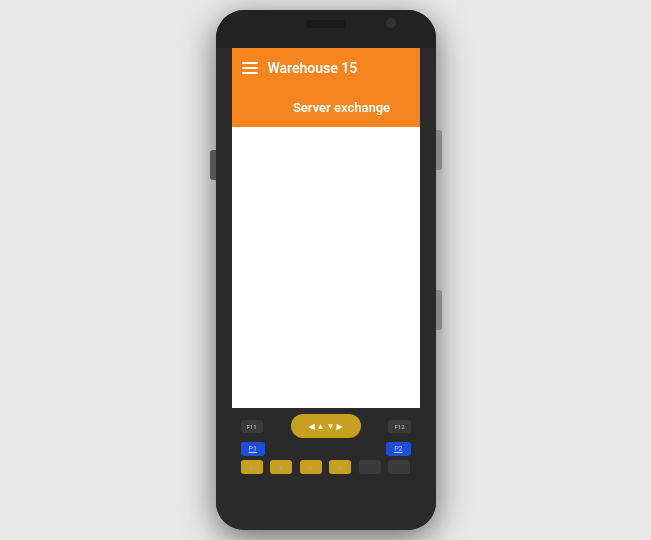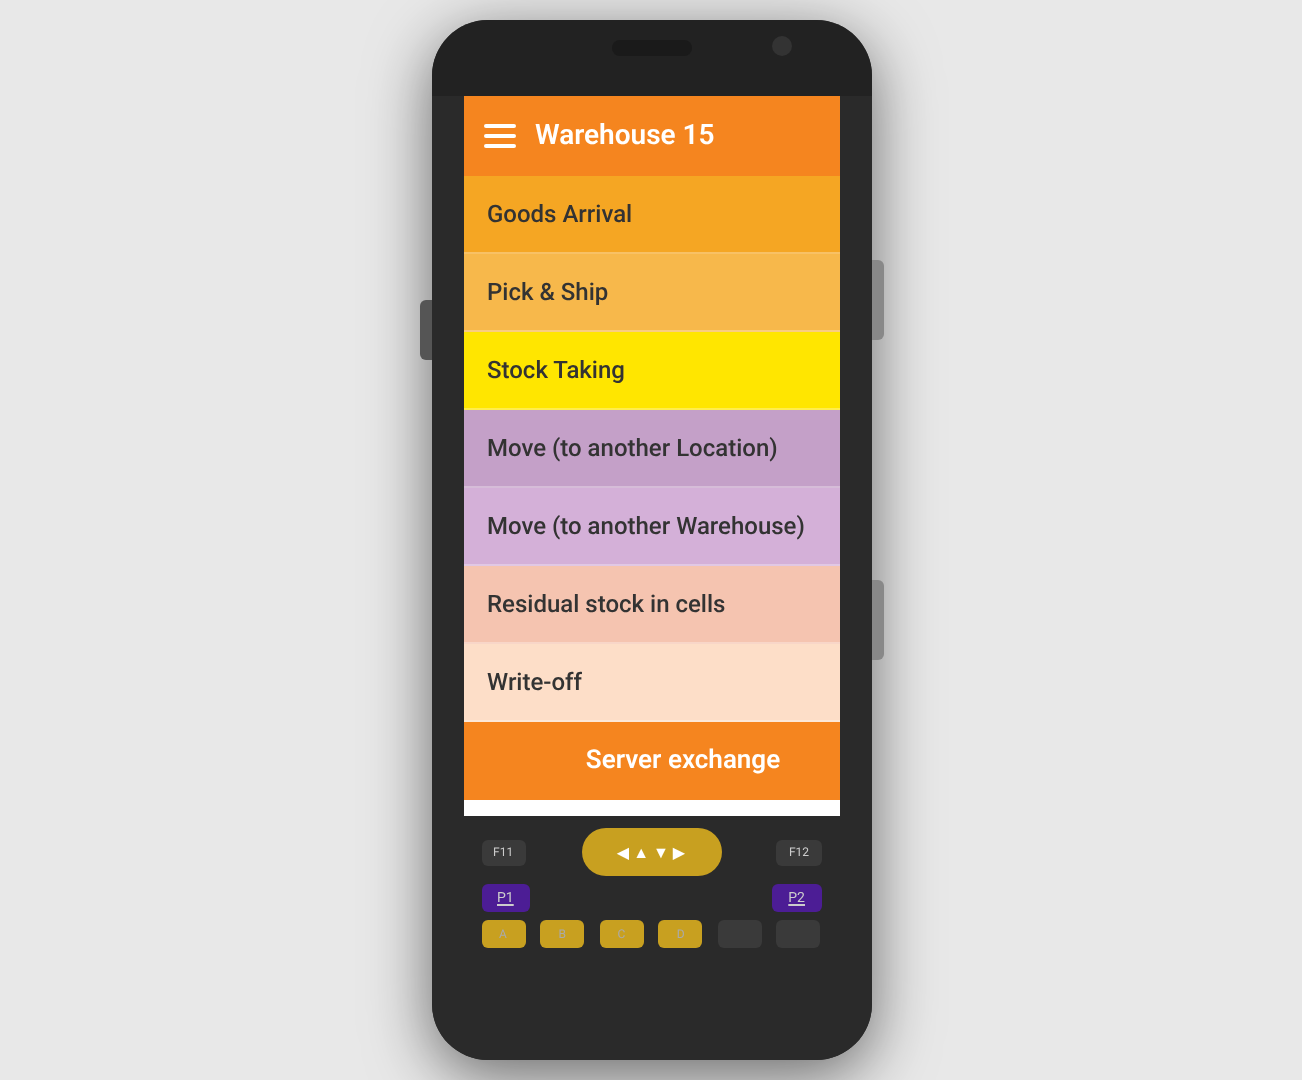--- a/index.html
+++ b/index.html
@@ -191,21 +191,21 @@
       font-size: 8px;
     }
 
     .p-row {
       display: flex;
       width: 170px;
       justify-content: space-between;
       align-items: center;
     }
     .p-btn {
-      background: #4c1d95;
+      background: #1d4ed8;
       color: #ccc;
       font-size: 7px;
       padding: 3px 8px;
       border-radius: 3px;
       text-decoration: underline;
     }
 
     .key-row {
       display: flex;
       width: 170px;
@@ -239,30 +239,20 @@
   <div class="screen">
     <div class="app-header">
       <div class="hamburger">
         <span></span>
         <span></span>
         <span></span>
       </div>
       <span class="app-title">Warehouse 15</span>
     </div>
 
-    <div class="menu-list">
-
-    <div class="menu-item" style="background-color: rgb(245, 166, 35); color: rgb(51, 51, 51);">Goods Arrival</div>
-        <div class="menu-item" style="background-color: rgb(247, 184, 75); color: rgb(51, 51, 51);">Pick &amp; Ship</div>
-        <div class="menu-item" style="background-color: rgb(255, 230, 0); color: rgb(51, 51, 51);">Stock Taking</div>
-        <div class="menu-item" style="background-color: rgb(196, 160, 200); color: rgb(51, 51, 51);">Move (to another Location)</div>
-        <div class="menu-item" style="background-color: rgb(212, 176, 216); color: rgb(51, 51, 51);">Move (to another Warehouse)</div>
-        <div class="menu-item" style="background-color: rgb(245, 196, 176); color: rgb(51, 51, 51);">Residual stock in cells</div>
-        <div class="menu-item" style="background-color: rgb(253, 222, 200); color: rgb(51, 51, 51);">Write-off</div>
-      </div>
 
     <div class="server-btn" style="background-color: rgb(245, 133, 31); padding-left: 44px;">Server exchange</div>
   </div>
 
   <div class="device-bottom">
     <div class="fn-row">
       <div class="fn-btn">F11</div>
       <div class="nav-cluster">
         <span class="nav-arrow">◀</span>
         <span class="nav-arrow">▲</span>

